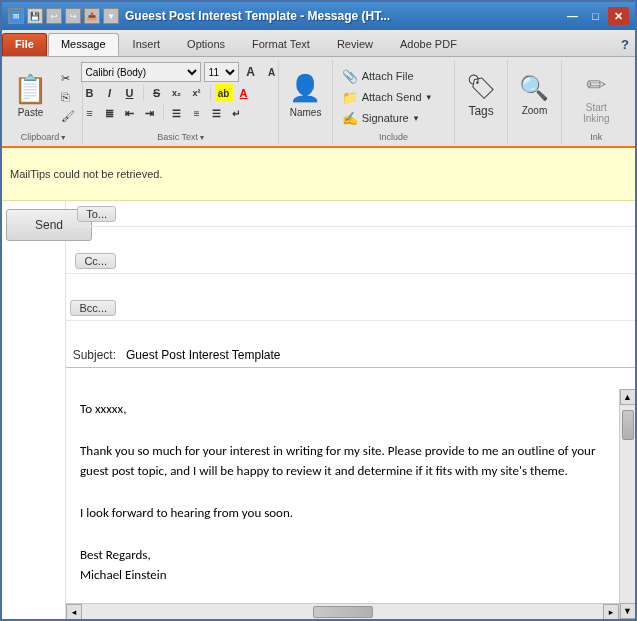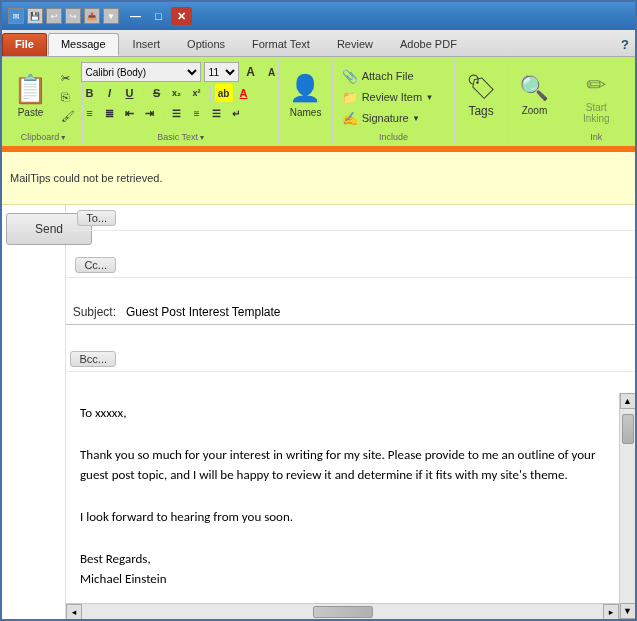--- a/index.html
+++ b/index.html
@@ -59,22 +59,22 @@
       font-size: 11px;
       font-weight: bold;
       color: white;
       cursor: pointer;
       border-radius: 2px;
     }
     .title-btn.close { background: #c0392b; }
 
     
     .ribbon {
-      background: #bef264;
-      border-bottom: 6px solid #f97316;
+      background: #e5e5e5;
+      border-bottom: 2px solid #f97316;
       flex-shrink: 0;
     }
     .ribbon-tabs {
       display: flex;
       background: linear-gradient(to bottom, #e8e8e8, #d8d8d8);
       border-bottom: 1px solid #ababab;
       padding-top: 3px;
     }
     .ribbon-tab {
       padding: 4px 12px;
@@ -393,20 +393,21 @@
 
   <div class="title-bar">
     <div class="title-bar-icons">
       <div class="title-bar-icon" style="background: #4a8fd4; color: white; font-size:8px;">✉</div>
       <div class="title-bar-icon" style="font-size:8px; background:#d0d0d0;">💾</div>
       <div class="title-bar-icon" style="font-size:8px;">↩</div>
       <div class="title-bar-icon" style="font-size:8px;">↪</div>
       <div class="title-bar-icon" style="font-size:8px;">📤</div>
       <div class="title-bar-icon" style="font-size:8px;">▼</div>
     </div>
+    <div class="title-bar-text">Gueest Post Interest Template - Message (HT...</div>
     <div class="title-bar-buttons">
       <div class="title-btn">—</div>
       <div class="title-btn">□</div>
       <div class="title-btn close">✕</div>
     </div>
   </div>
 
   <div class="ribbon">
     <div class="ribbon-tabs">
       <div class="ribbon-tab file-tab">File</div>
@@ -505,21 +506,21 @@
 
       <div class="ribbon-group" style="min-width:120px;">
         <div class="ribbon-group-content">
           <div class="attach-group-content">
             <div class="r-btn-small">
               <span style="font-size:13px;">📎</span>
               <span>Attach File</span>
             </div>
             <div class="r-btn-small" style="position:relative;">
               <span style="font-size:13px;">📁</span>
-              <span>Review Item</span>
+              <span>Attach Send</span>
               <span style="font-size:9px; margin-left:2px;">▾</span>
             </div>
             <div class="r-btn-small" style="position:relative;">
               <span style="font-size:13px;">✍</span>
               <span>Signature</span>
               <span style="font-size:9px; margin-left:2px;">▾</span>
             </div>
           </div>
         </div>
         <div class="ribbon-group-footer">
@@ -587,30 +588,30 @@
           <input class="header-input" type="text" value="" style="">
         </div>
 
         <div class="header-row">
           <div class="header-label-btn">
             <button>Cc...</button>
           </div>
           <input class="header-input" type="text" value="" style="">
         </div>
 
+        <div class="header-row">
+          <div class="header-label-btn">
+            <button>Bcc...</button>
+          </div>
+          <input class="header-input" type="text" value="" style="">
+        </div>
+
         <div class="header-row" style="border-bottom:1px solid #c0c0c0;">
           <div class="subject-label">Subject:</div>
           <input class="header-input" type="text" value="Guest Post Interest Template" style="">
-        </div>
-
-        <div class="header-row">
-          <div class="header-label-btn">
-            <button>Bcc...</button>
-          </div>
-          <input class="header-input" type="text" value="" style="">
         </div>
 
         <div class="message-body-wrapper">
           <div style="flex:1; display:flex; flex-direction:column;">
             <textarea class="message-body" style="">To xxxxx,
 
 Thank you so much for your interest in writing for my site. Please provide to me an outline of your guest post topic, and I will be happy to review it and determine if it fits with my site's theme.
 
 I look forward to hearing from you soon.
 

